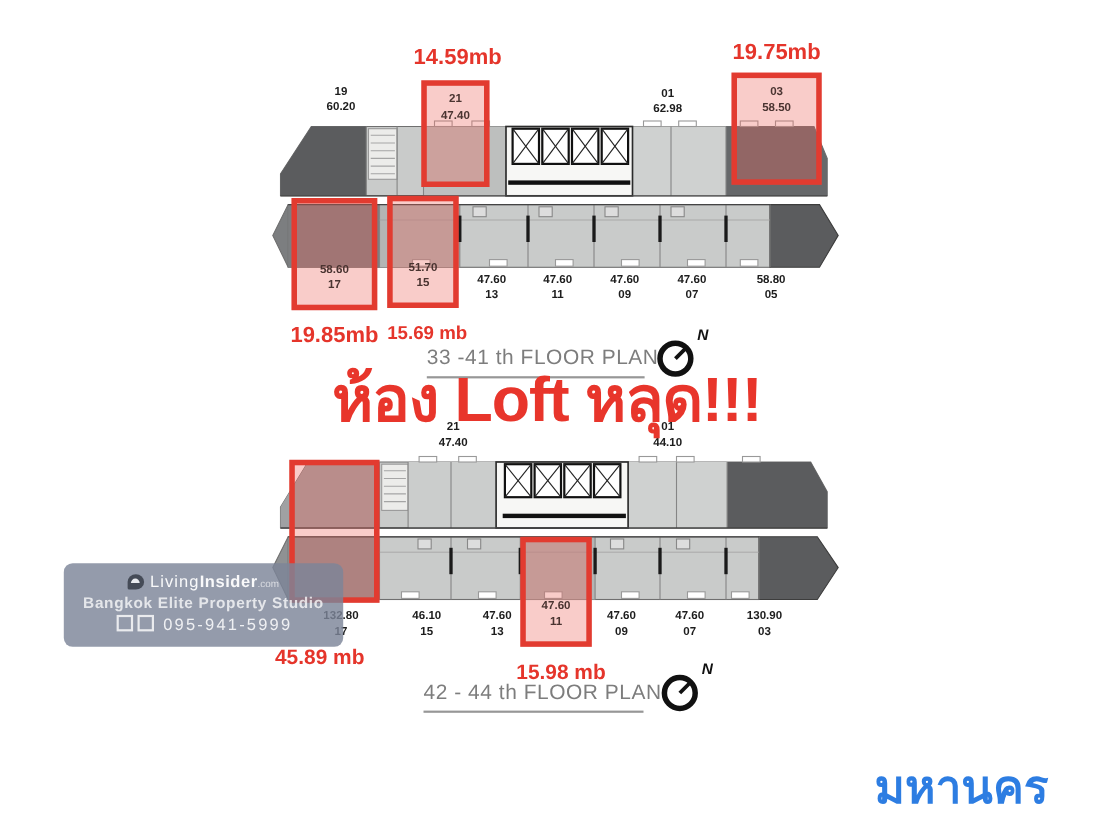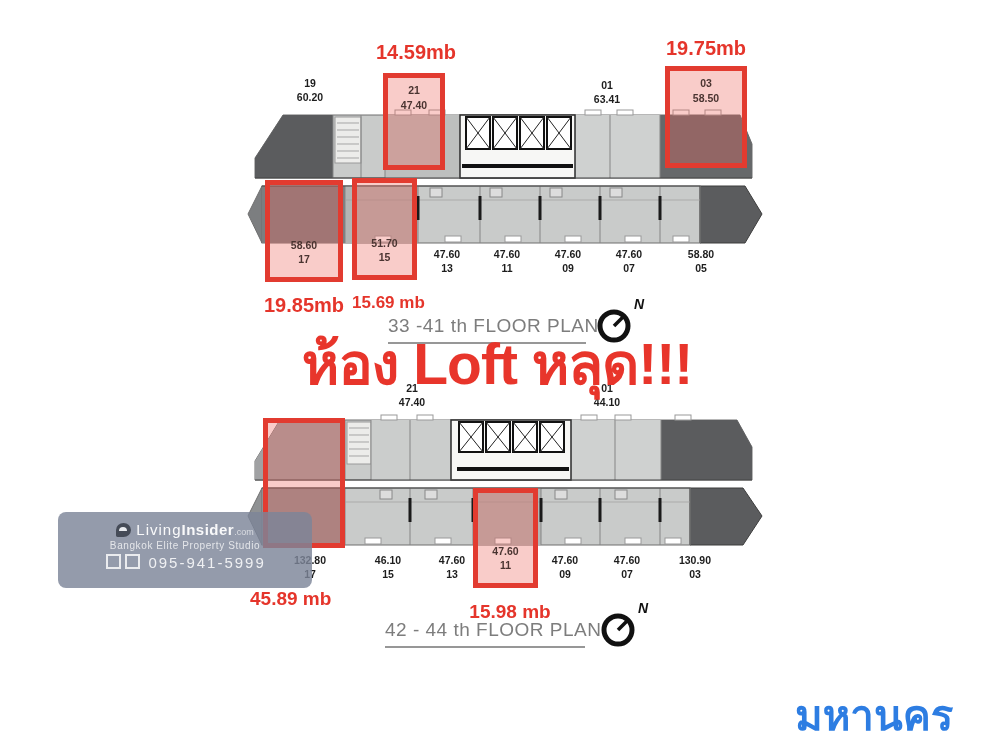--- a/index.html
+++ b/index.html
@@ -57,21 +57,21 @@
   
   #watermark{
     position:absolute;left:58px;top:512px;width:254px;height:76px;
     background:rgba(125,133,152,0.82);border-radius:8px;z-index:9;
     color:#ffffff;text-align:center;
   }
   #watermark .l1{margin-top:9px;font-size:15px;color:rgba(255,255,255,0.94);}
   #watermark .l1 .lite{font-weight:300;letter-spacing:1px;}
   #watermark .l1 .bold{font-weight:bold;letter-spacing:.5px;}
   #watermark .l1 .tld{font-size:9px;color:rgba(255,255,255,0.65);}
-  #watermark .l2{margin-top:2px;font-size:10px;color:rgba(255,255,255,0.75);letter-spacing:.6px;}
+  #watermark .l2{margin-top:2px;font-size:14px;color:rgba(255,255,255,0.75);letter-spacing:.6px;font-weight:bold;}
   #watermark .l3{margin-top:3px;font-size:15px;color:rgba(255,255,255,0.85);letter-spacing:2px;}
   .wm-sq{
     display:inline-block;width:11px;height:11px;border:2px solid rgba(255,255,255,0.8);
     margin:0 2px;vertical-align:-1px;
   }
   .logo-dot{
     display:inline-block;width:15px;height:14px;background:#454b57;border-radius:50% 50% 50% 10%;
     vertical-align:-2px;margin-right:5px;position:relative;
   }
   .logo-dot::after{
@@ -274,21 +274,21 @@
       <line x1="17" y1="75" x2="445" y2="75" stroke="#444444" stroke-width="1.2"></line>
     </g>
   </svg>
 
   <div class="ulabel" style="left:278px;top:76px">
     <div>19</div>
       <div>60.20</div>
   </div>
   <div class="ulabel" style="left:575px;top:78px">
     <div>01</div>
-      <div>63.41</div>
+      <div>62.98</div>
   </div>
   <div class="ulabel" style="left:415px;top:247px">
     <div>47.60</div>
       <div>13</div>
   </div>
   <div class="ulabel" style="left:475px;top:247px">
     <div>47.60</div>
       <div>11</div>
   </div>
   <div class="ulabel" style="left:536px;top:247px">

